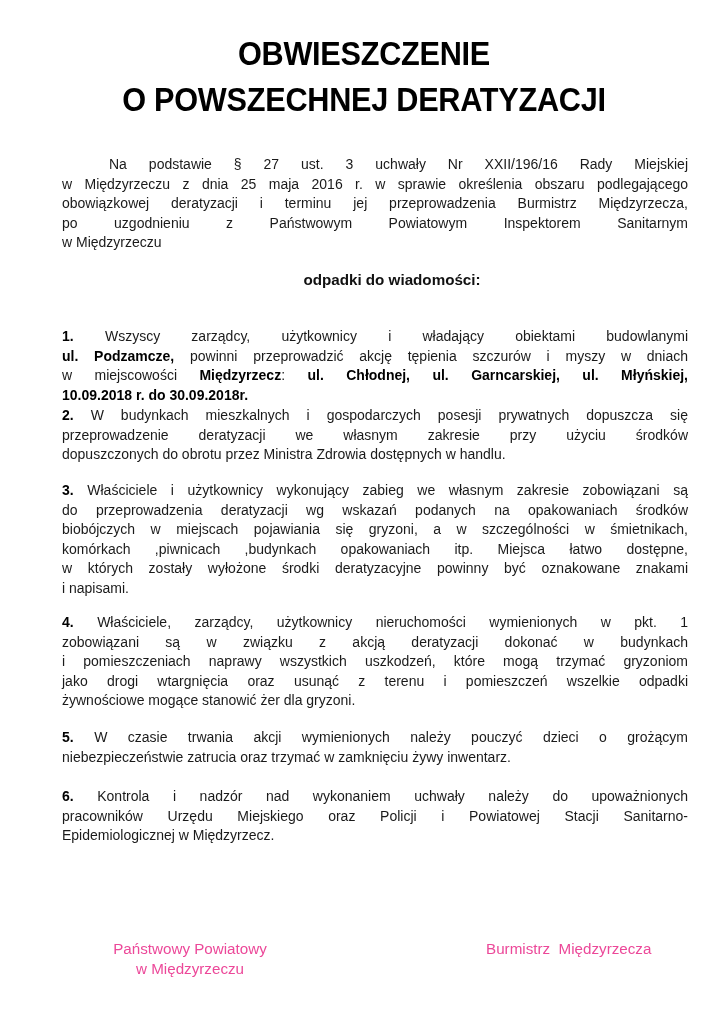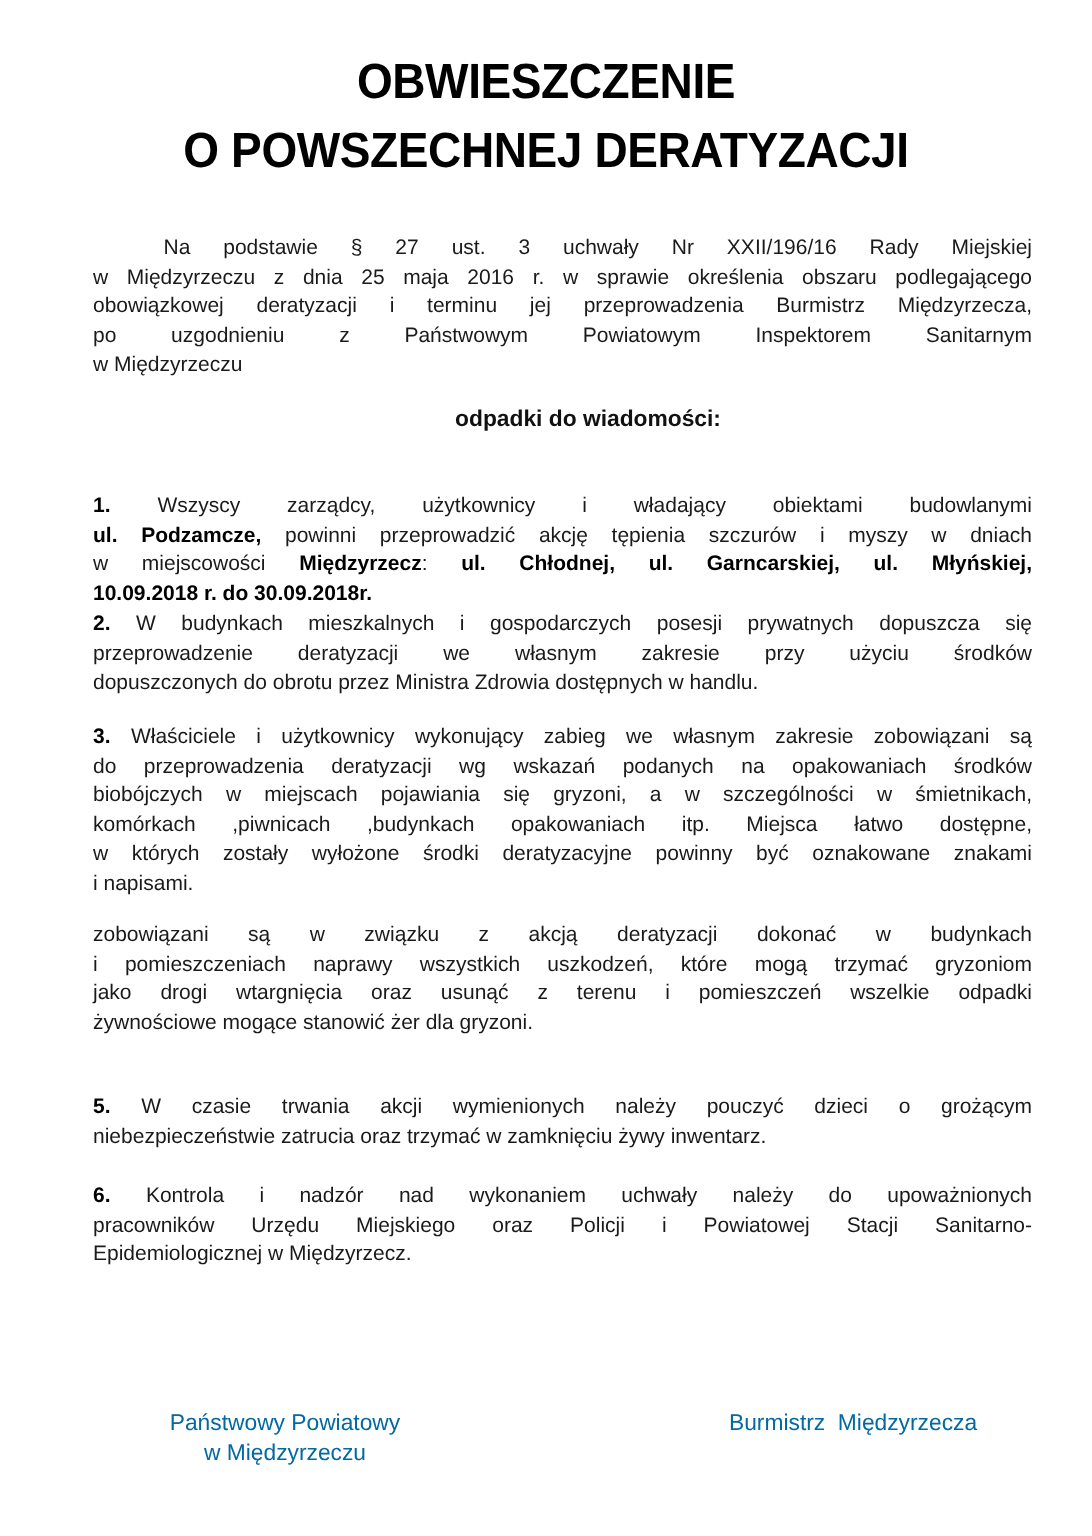--- a/index.html
+++ b/index.html
@@ -66,21 +66,21 @@
       font-weight: bold;
       font-size: 15.2px;
       padding-left: 56px;
       box-sizing: border-box;
     }
 
     .sig {
       position: absolute;
       font-size: 15.2px;
       line-height: 19.6px;
-      color: #0369a1;
+      color: #ec4899;
     }
     .sig-left { left: 100px; top: 939px; text-align: center; width: 180px; }
     .sig-left span { display: block; }
     .sig-right { left: 486px; top: 939px; }
   </style>
 </head>
 <body>
 
 <div class="page">
 
@@ -113,20 +113,21 @@
   <div class="body-text" style="top:481px;">
     <span class="line"><b>3.</b> <span>Właściciele i użytkownicy wykonujący zabieg we własnym zakresie zobowiązani są</span></span>
     <span class="line">do przeprowadzenia deratyzacji wg wskazań podanych na opakowaniach środków</span>
     <span class="line">biobójczych w miejscach pojawiania się gryzoni, a w szczególności w śmietnikach,</span>
     <span class="line">komórkach ,piwnicach ,budynkach opakowaniach itp. Miejsca łatwo dostępne,</span>
     <span class="line">w których zostały wyłożone środki deratyzacyjne powinny być  oznakowane znakami</span>
     <span class="line last">i napisami.</span>
   </div>
 
   <div class="body-text" style="top:613px;">
+    <span class="line"><b>4.</b> <span>Właściciele, zarządcy, użytkownicy nieruchomości wymienionych w pkt. 1</span></span>
     <span class="line">zobowiązani są w związku z akcją deratyzacji dokonać w budynkach</span>
     <span class="line">i pomieszczeniach naprawy wszystkich uszkodzeń, które mogą trzymać gryzoniom</span>
     <span class="line">jako drogi wtargnięcia oraz usunąć z terenu i pomieszczeń wszelkie odpadki</span>
     <span class="line last">żywnościowe mogące stanowić żer dla gryzoni.</span>
   </div>
 
   <div class="body-text" style="top:728px;">
     <span class="line"><b>5.</b> <span>W czasie trwania akcji wymienionych należy pouczyć dzieci o grożącym</span></span>
     <span class="line last">niebezpieczeństwie zatrucia oraz trzymać w zamknięciu żywy inwentarz.</span>
   </div>

